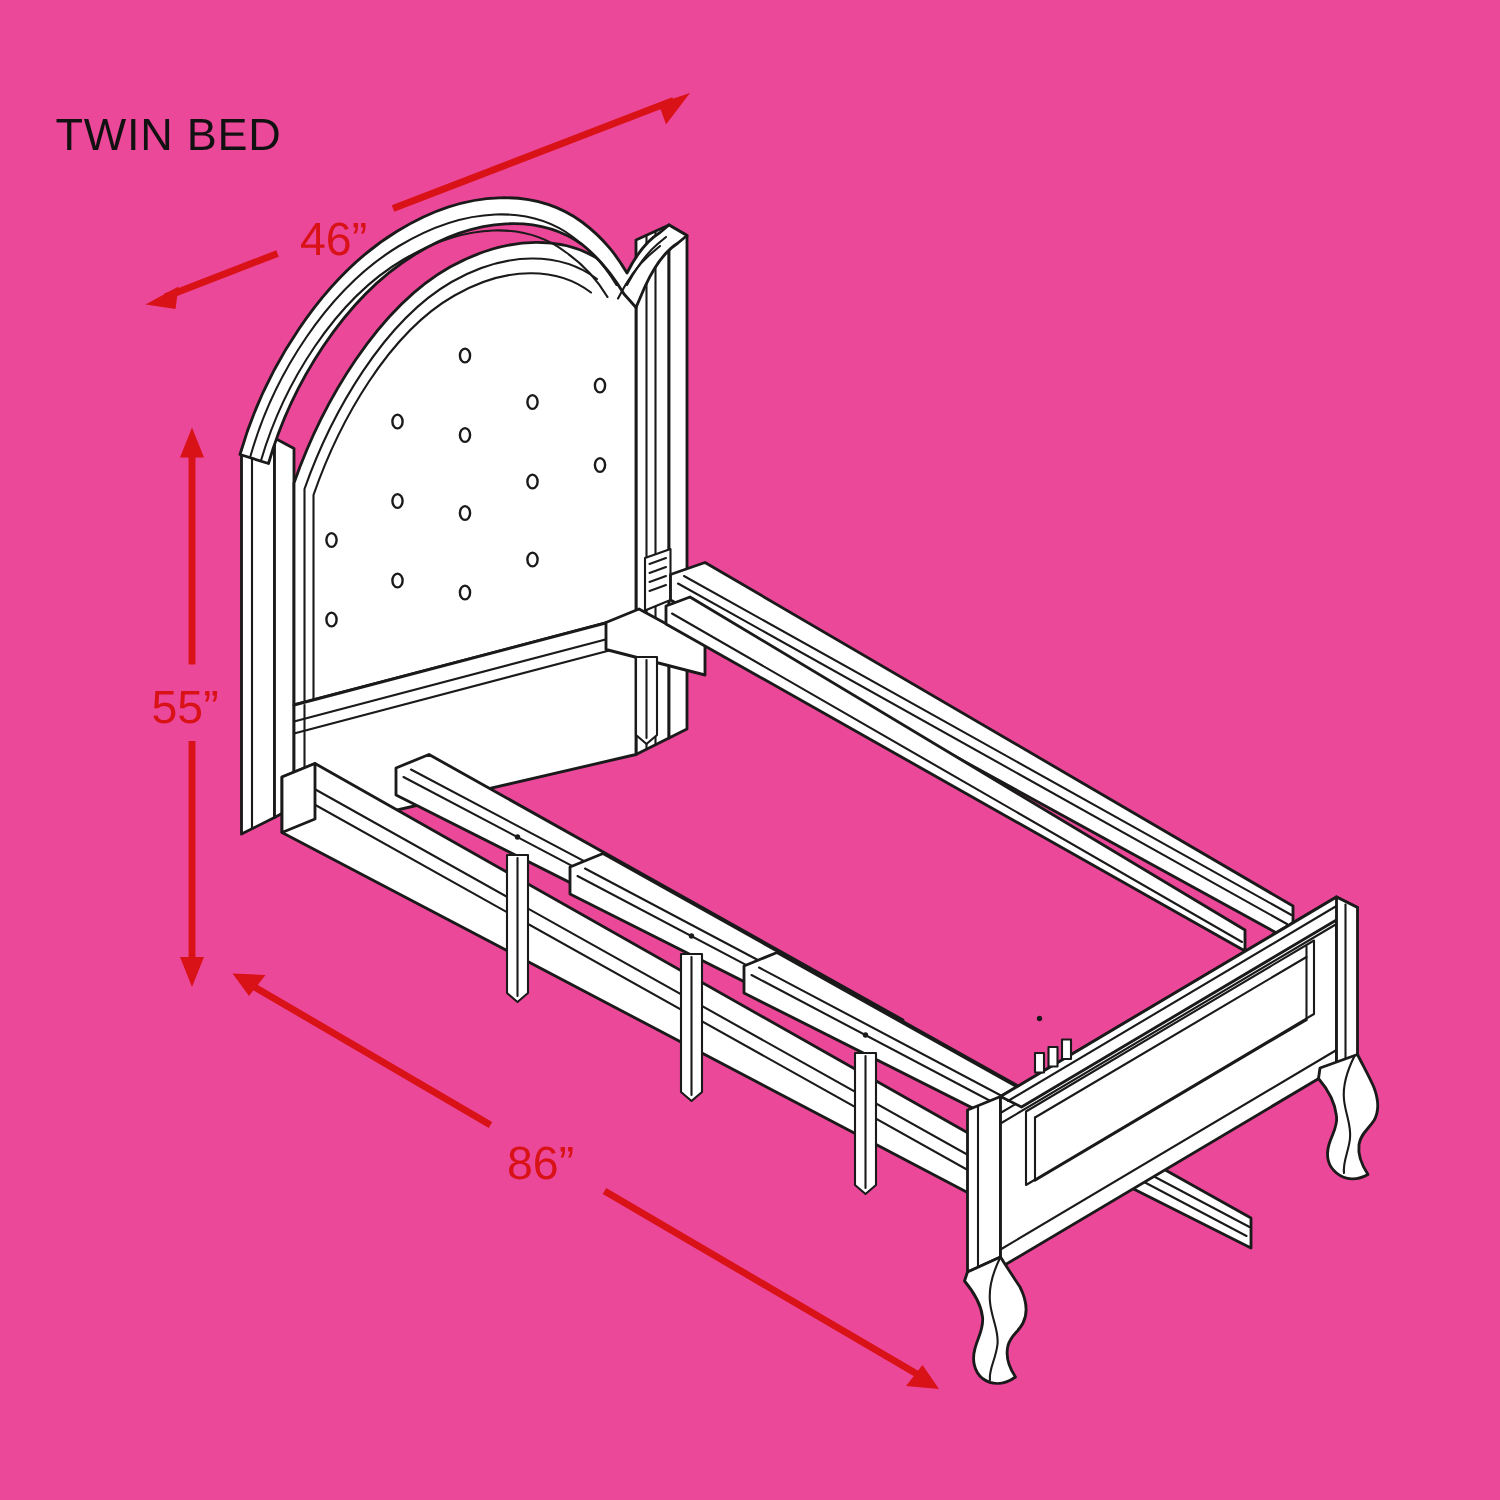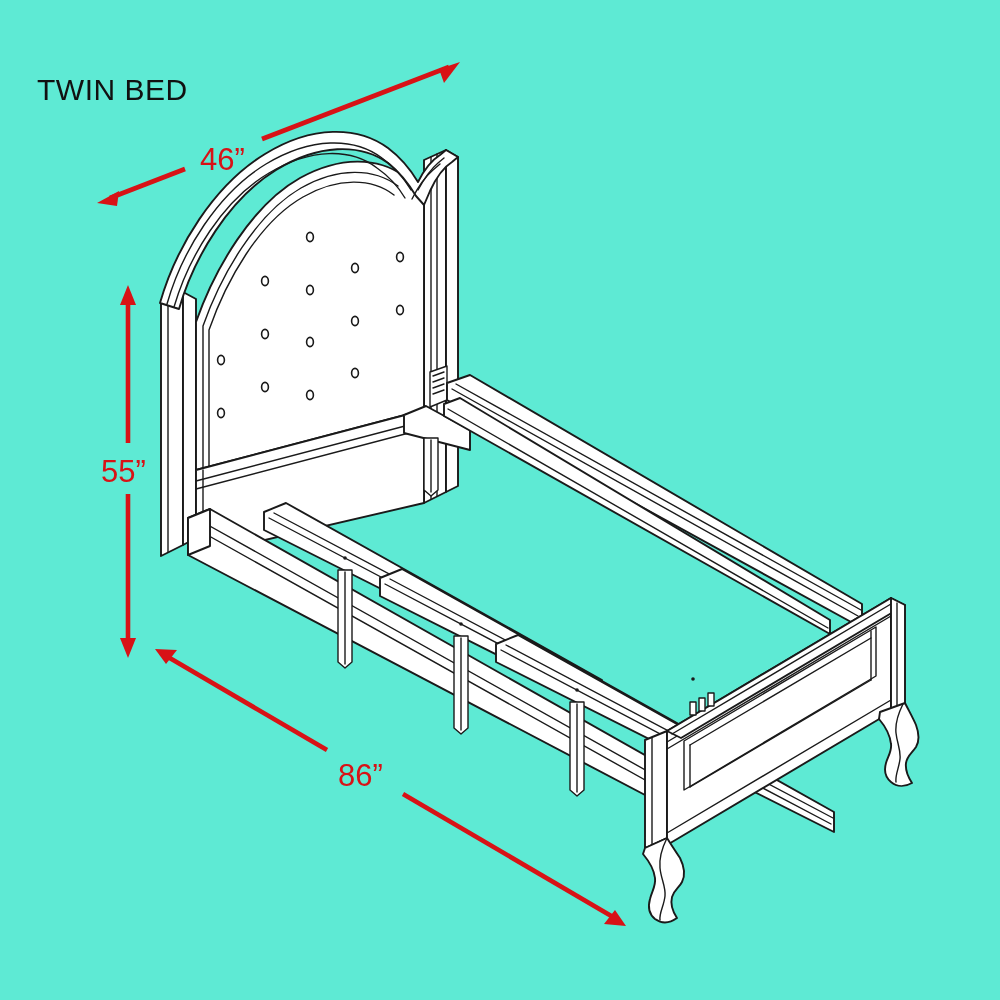--- a/index.html
+++ b/index.html
@@ -7,21 +7,21 @@
     padding: 0;
     background: #ffffff;
   }
   body {
     font-family: "Liberation Sans", sans-serif;
   }
   #canvas {
     position: relative;
     width: 1000px;
     height: 1000px;
-    background: #5eead4;
+    background: #ec4899;
     overflow: hidden;
   }
   svg.layer {
     position: absolute;
     left: 0;
     top: 0;
     width: 1000px;
     height: 1000px;
   }
   .ink-thin {

